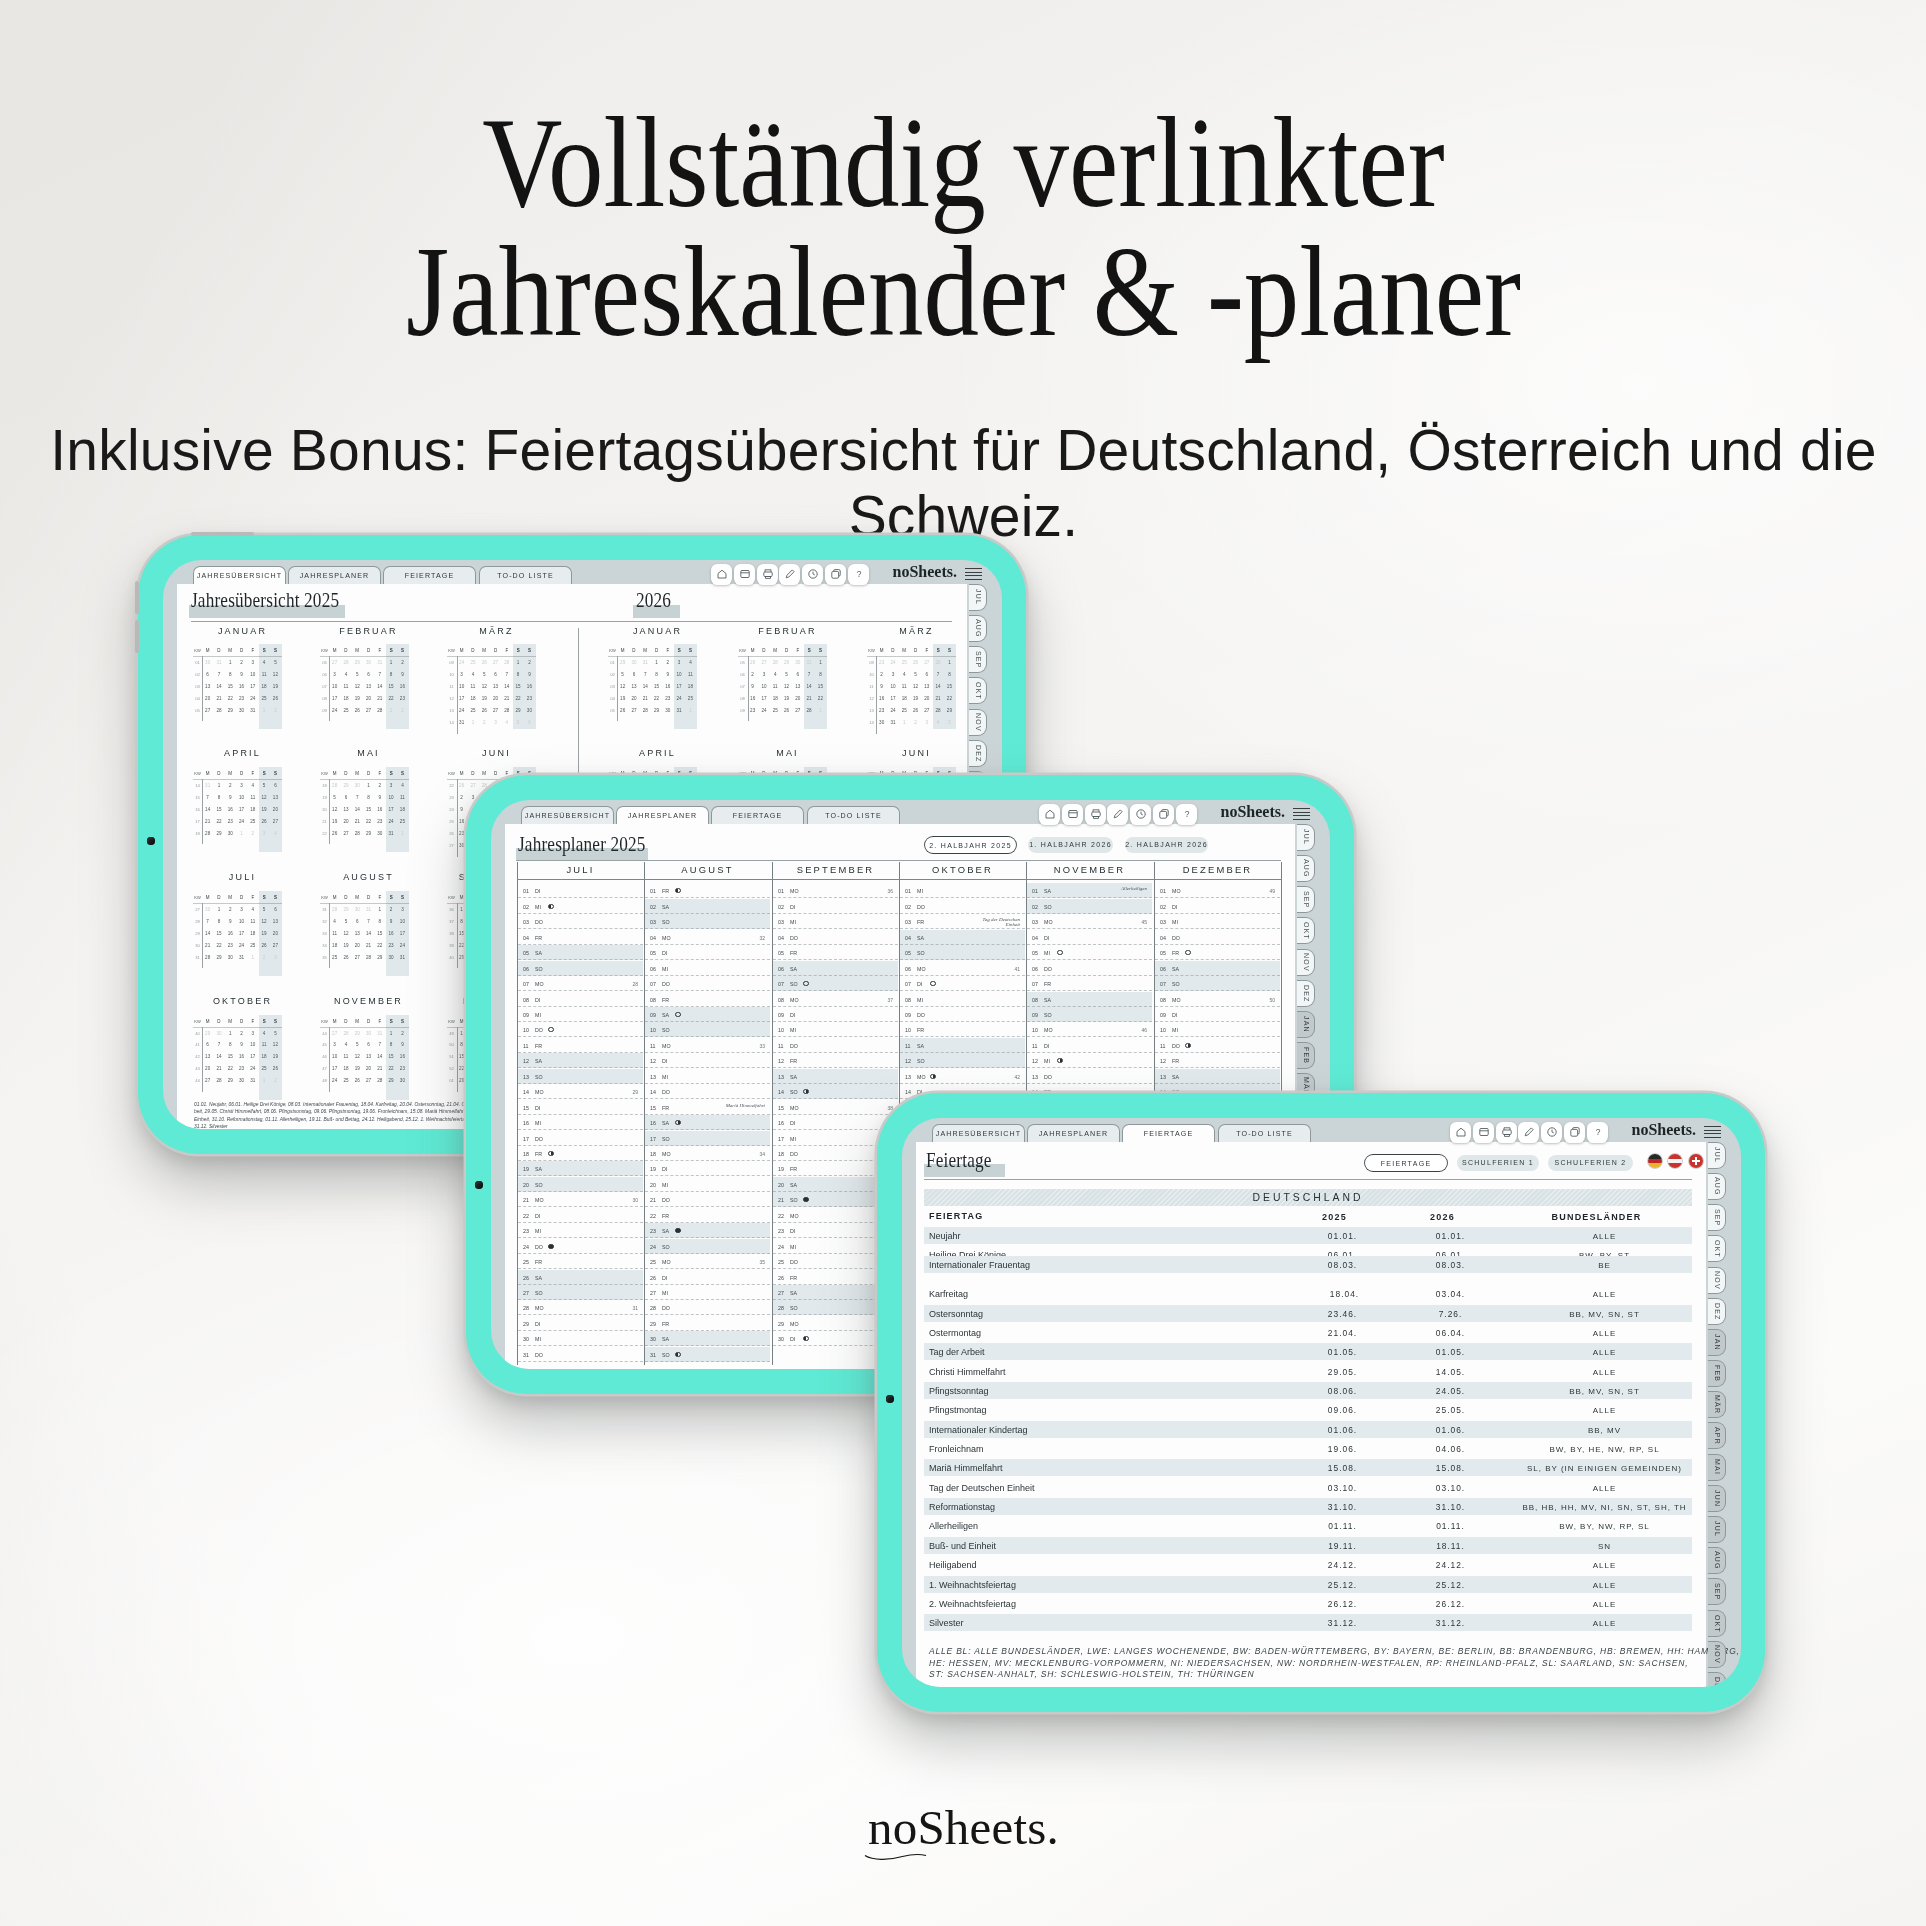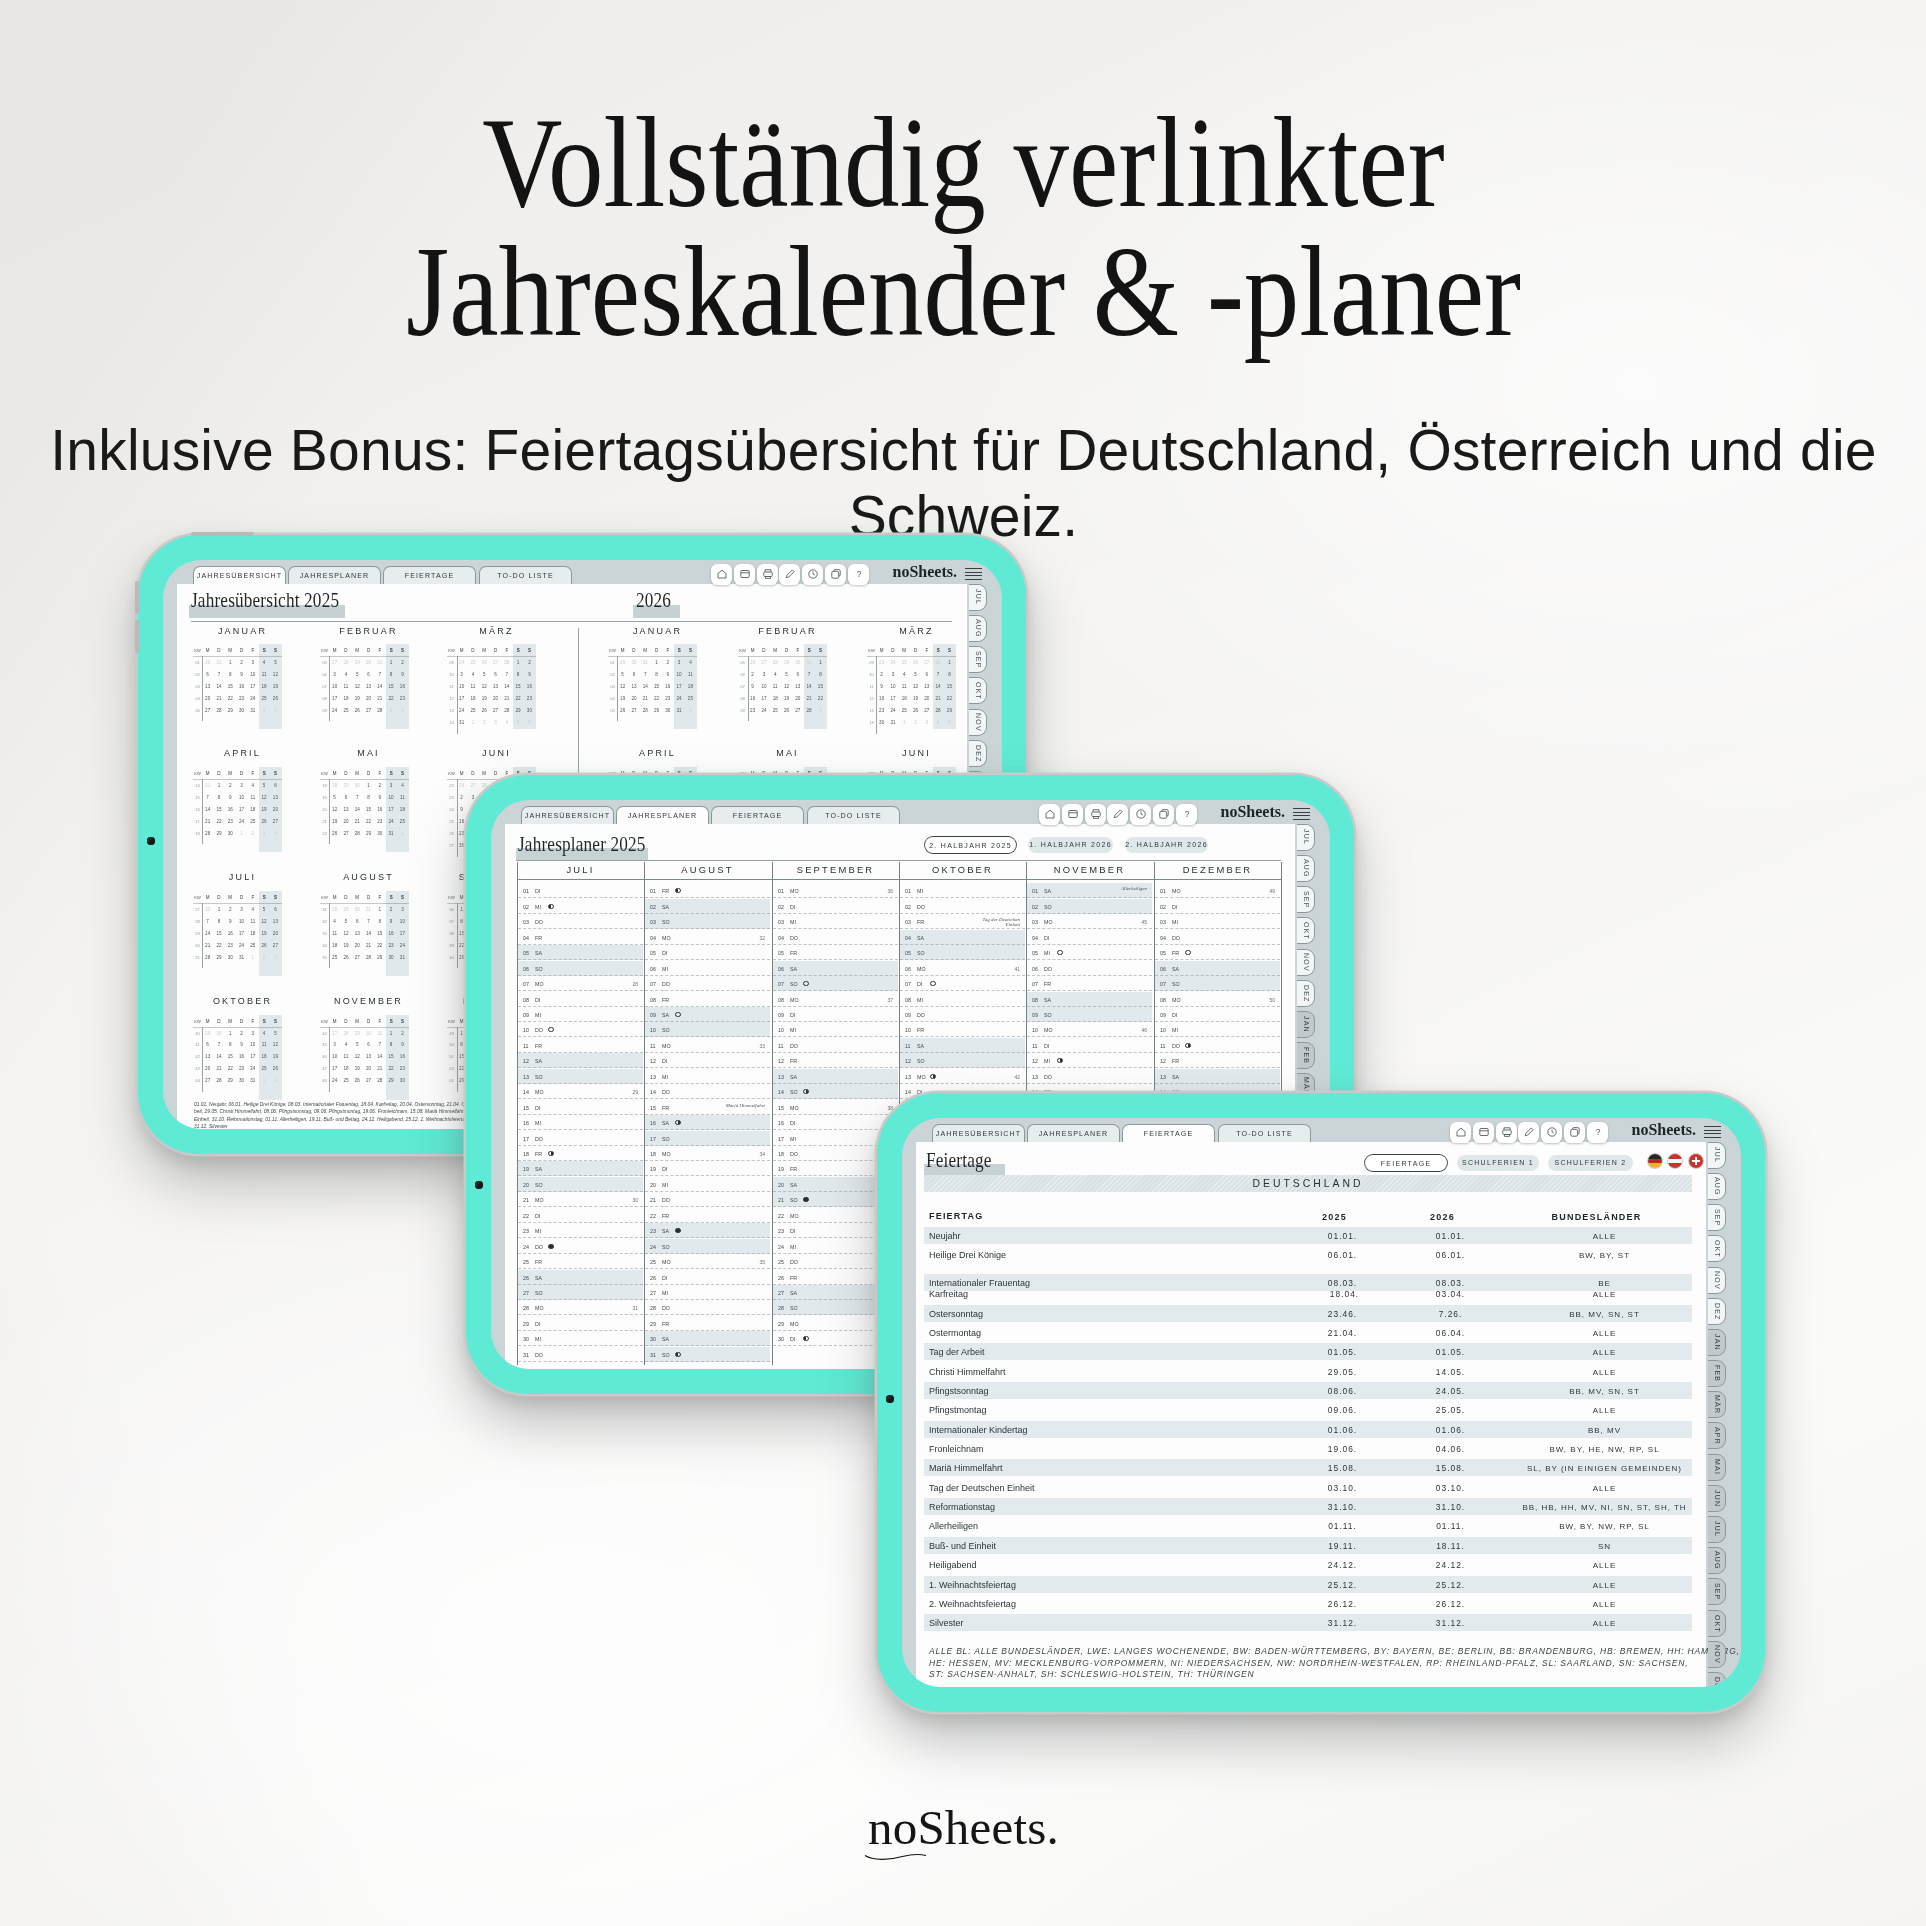--- a/index.html
+++ b/index.html
@@ -1480,40 +1480,40 @@
         </div>
         <div class="flag" style="left:752px;top:12px">
           <div style="position:absolute;inset:0;background:linear-gradient(#c8332e 0 34%,#f3f4f4 34% 67%,#c8332e 67% 100%)"></div>
         </div>
         <div class="flag" style="left:773px;top:12px">
           <div style="position:absolute;inset:0;background:#c8332e"></div>
           <div style="position:absolute;left:6px;top:3px;width:2.4px;height:8px;background:#fff"></div>
           <div style="position:absolute;left:3px;top:5.7px;width:8px;height:2.4px;background:#fff"></div>
         </div>
 <div class="rule" style="left:8px;top:37px;width:768px"></div>
-<div class="band" style="top:33px">
+<div class="band" style="top:47px">
           <b>DEUTSCHLAND</b>
         </div>
 <div class="th" style="left:13px;top:69px">FEIERTAG</div>
         <div class="th" style="left:389px;top:70px;width:59px;text-align:center">2025</div>
         <div class="th" style="left:497px;top:70px;width:59px;text-align:center">2026</div>
         <div class="th" style="left:532px;top:70px;width:297px;text-align:center">BUNDESLÄNDER</div>
 <div class="tr a" style="top:85px">
           <b>Neujahr</b>
           <i style="left:389px">01.01.</i>
           <i style="left:497px">01.01.</i>
           <u style="left:532px">ALLE</u>
         </div>
         <div class="tr" style="top:104px">
           <b>Heilige Drei Könige</b>
           <i style="left:389px">06.01.</i>
           <i style="left:497px">06.01.</i>
           <u style="left:532px">BW, BY, ST</u>
         </div>
-        <div class="tr a" style="top:132px">
+        <div class="tr a" style="top:114px">
           <b>Internationaler Frauentag</b>
           <i style="left:389px">08.03.</i>
           <i style="left:497px">08.03.</i>
           <u style="left:532px">BE</u>
         </div>
         <div class="tr" style="top:143px">
           <b>Karfreitag</b>
           <i style="left:391px">18.04.</i>
           <i style="left:497px">03.04.</i>
           <u style="left:532px">ALLE</u>

